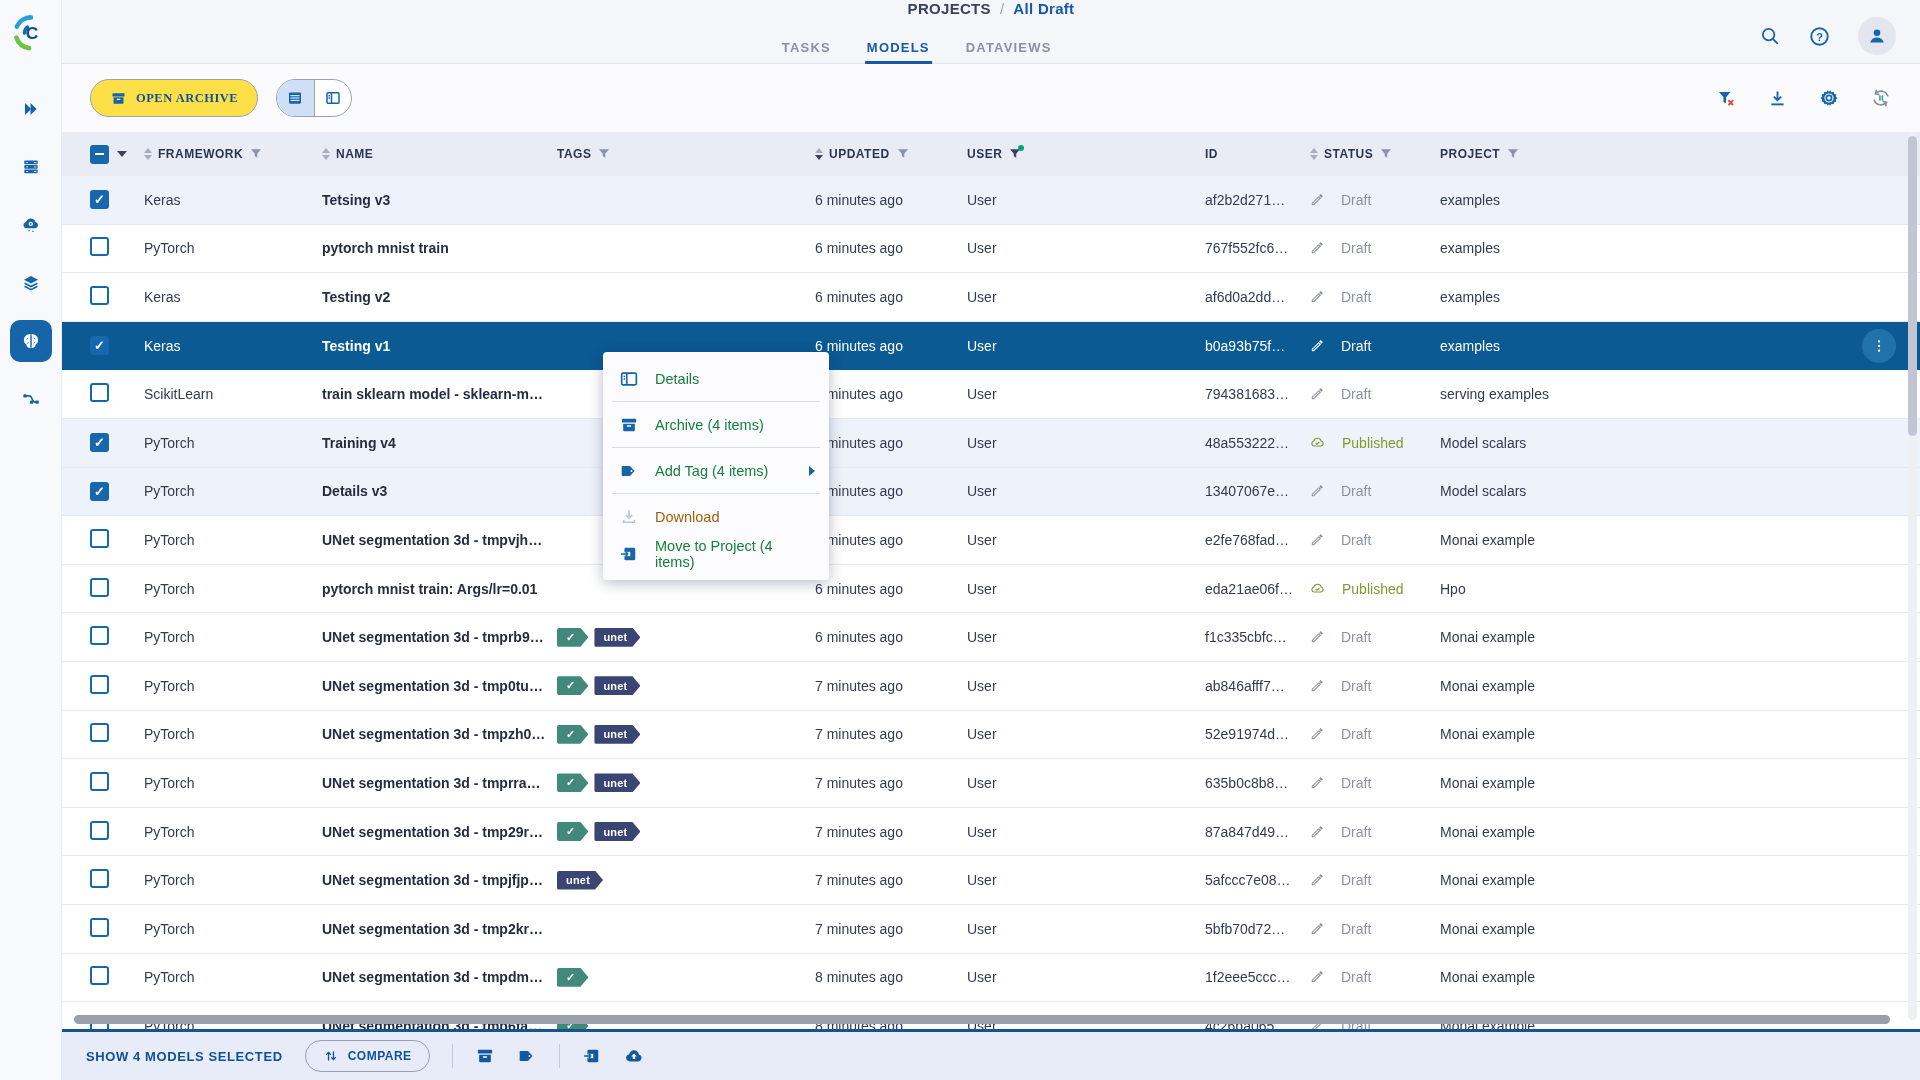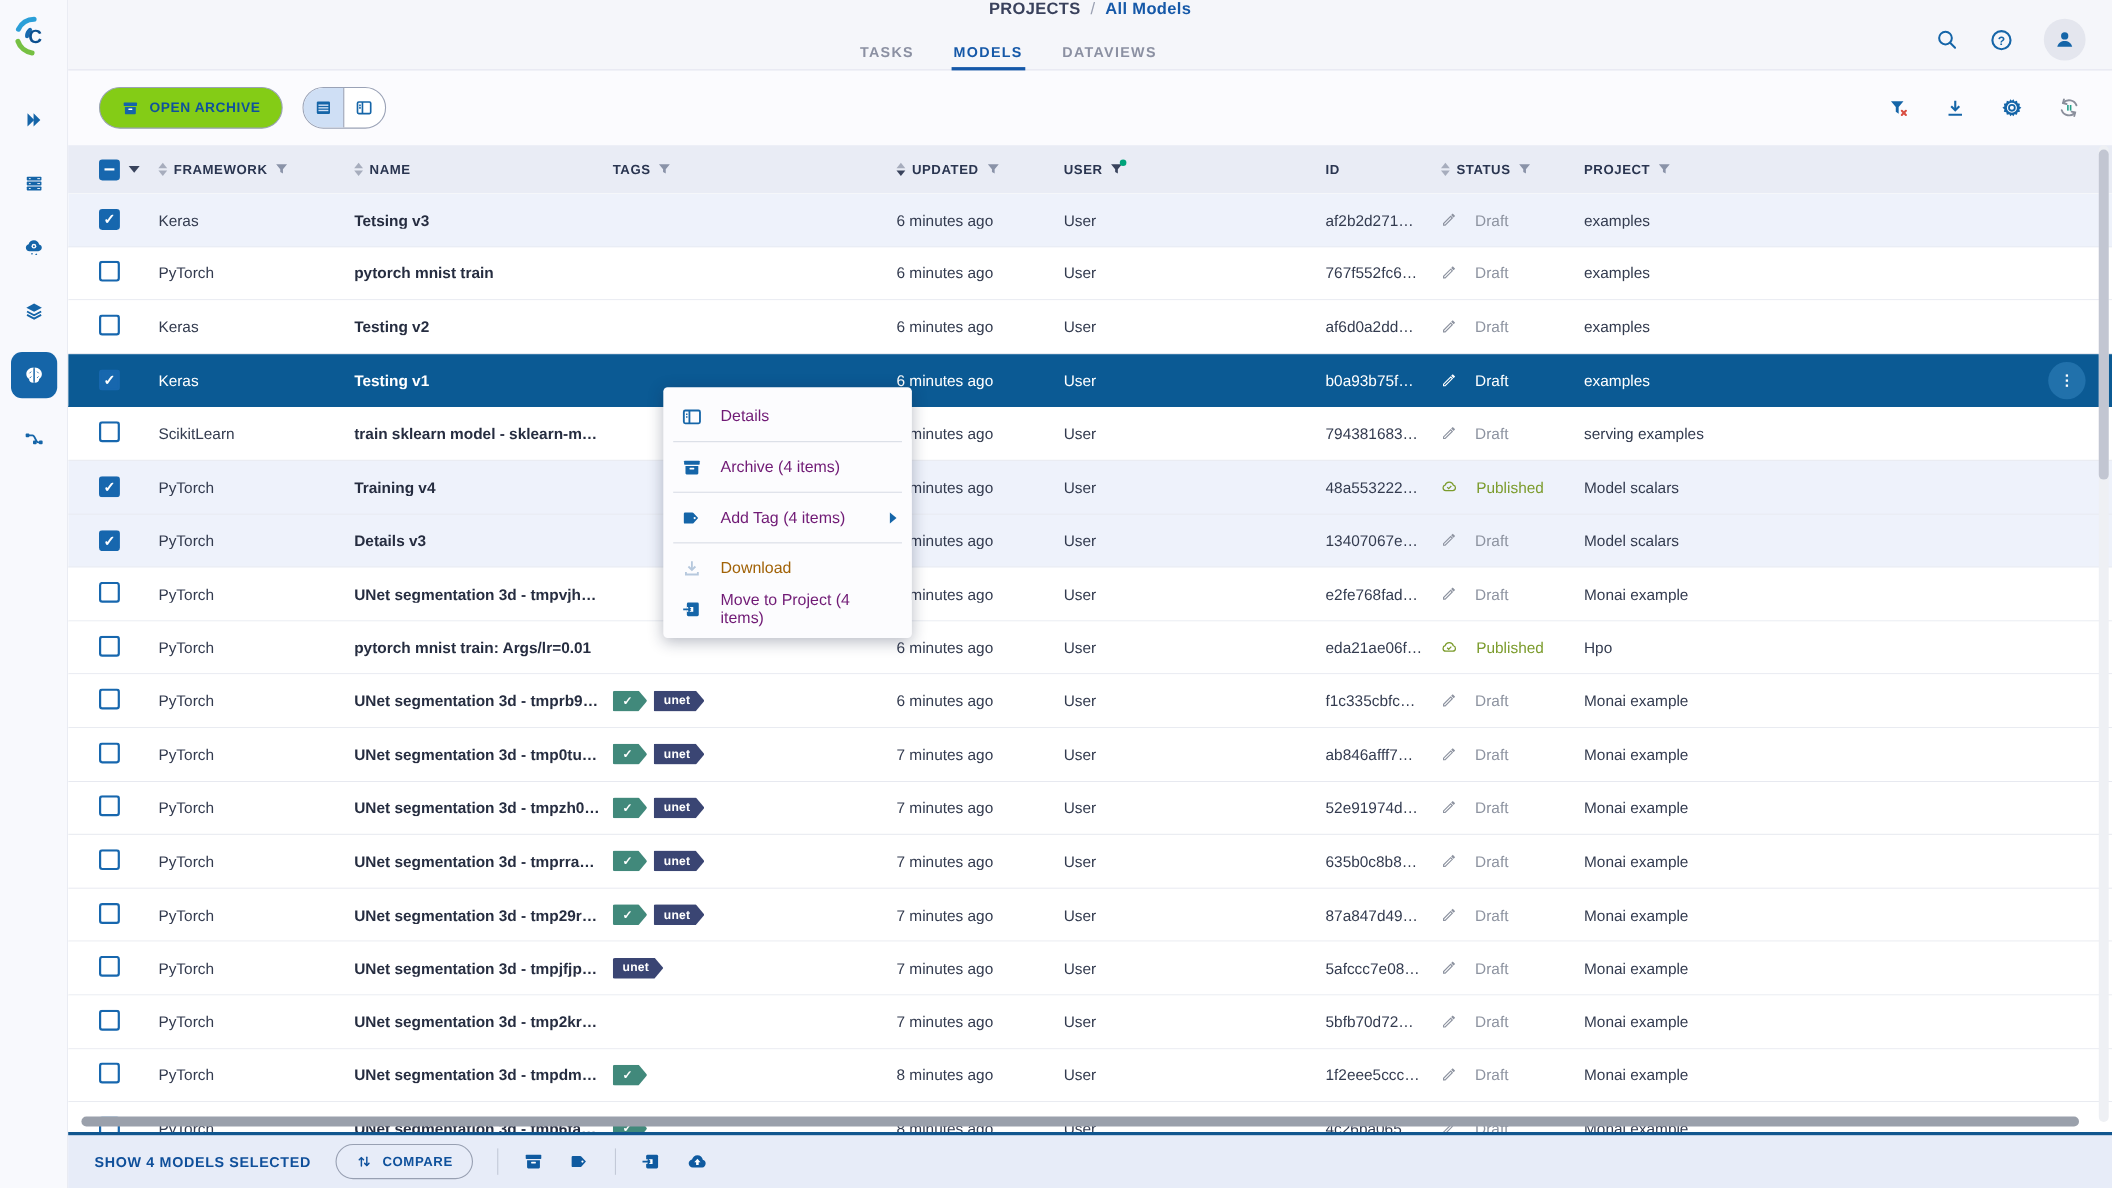--- a/index.html
+++ b/index.html
@@ -25,21 +25,21 @@
   .crumb-cur { color:#1558a8; font-weight:bold; }
   .tabs { position:absolute; left:46%; transform:translateX(-50%); top:0; height:64px; display:flex; gap:32px; align-items:flex-end; }
   .tab { font-size:13px; font-weight:bold; letter-spacing:1.2px; color:#8b90a2; padding:22px 2px 6px 2px; border-bottom:3px solid transparent; cursor:pointer; }
   .tab.active { color:#1558a8; border-bottom-color:#1558a8; }
   .top-icons { margin-left:auto; display:flex; align-items:center; gap:27px; color:#1565a8; }
   .icon-btn { background:none; border:none; color:#1565a8; display:flex; align-items:center; justify-content:center; cursor:pointer; }
   .avatar { width:38px; height:38px; border-radius:50%; background:#e4e6ee; display:flex; align-items:center; justify-content:center; color:#1565a8; cursor:pointer; }
 
   
   .toolbar { height:68px; background:#fbfbfe; display:flex; align-items:center; padding:0 28px; flex-shrink:0; }
-  .btn-archive { display:flex; align-items:center; gap:9px; height:38px; padding:0 19px; border:1px solid #9aa2b6; border-radius:19px; background:#84cc16; color:#0f519c; font-weight:bold; font-size:12.5px; letter-spacing:.5px; cursor:pointer; font-family:Liberation Sans, sans-serif; }
+  .btn-archive { display:flex; align-items:center; gap:9px; height:38px; padding:0 19px; border:1px solid #9aa2b6; border-radius:19px; background:#fde047; color:#0f519c; font-weight:bold; font-size:12.5px; letter-spacing:.5px; cursor:pointer; font-family:Liberation Serif, serif; }
   .btn-archive svg { color:#1565a8; }
   .view-toggle { margin-left:18px; height:38px; width:76px; border:1px solid #9aa2b6; border-radius:19px; display:flex; overflow:hidden; background:#fff; }
   .view-toggle .vt { flex:1; display:flex; align-items:center; justify-content:center; color:#1565a8; cursor:pointer; }
   .view-toggle .vt + .vt { border-left:1px solid #9aa2b6; }
   .view-toggle .vt.active { background:#cfdff5; }
   .toolbar-right { margin-left:auto; display:flex; align-items:center; gap:30px; }
 
   
   .grid { display:grid; grid-template-columns:82px 178px 235px 258px 152px 238px 105px 130px 1fr; align-items:center; }
   .thead { height:44px; background:#e9ecf5; flex-shrink:0; font-size:12px; font-weight:bold; color:#2a3550; letter-spacing:.5px; }
@@ -71,21 +71,21 @@
   .status.published { color:#7c9c2d; }
   .cb { width:19px; height:19px; border:2px solid #1767ae; border-radius:3px; background:#fff; display:inline-flex; align-items:center; justify-content:center; color:#fff; font-size:13px; font-weight:bold; cursor:pointer; flex-shrink:0; }
   .cb.on::after { content:"✓"; }
   .cb.indet { background:#1767ae; }
   .cb.indet::after { content:""; width:9px; height:2.5px; background:#fff; display:block; }
   .cb.on { background:#1767ae; }
   .kebab { position:absolute; right:24px; top:50%; transform:translateY(-50%); width:34px; height:34px; border-radius:50%; background:#2171ab; border:none; color:#fff; display:flex; align-items:center; justify-content:center; cursor:pointer; }
 
   
   .ctx-menu { position:absolute; left:541px; top:352px; width:226px; background:#fcfcfe; border-radius:4px; box-shadow:0 3px 14px rgba(20,30,60,.3); padding:8px 0; z-index:40; }
-  .menu-item { height:37px; display:flex; align-items:center; gap:16px; padding:0 14px 0 16px; font-size:14.5px; color:#701a75; cursor:pointer; }
+  .menu-item { height:37px; display:flex; align-items:center; gap:16px; padding:0 14px 0 16px; font-size:14.5px; color:#15803d; cursor:pointer; }
   .menu-item .mi-icon { color:#1565a8; display:flex; width:20px; justify-content:center; }
   .menu-item.disabled { color:#a16207; cursor:default; }
   .menu-item.disabled .mi-icon { color:#b6c8dd; }
   .menu-item .sub { margin-left:auto; width:0; height:0; border-top:5px solid transparent; border-bottom:5px solid transparent; border-left:6px solid #1565a8; }
   .menu-divider { height:1px; background:#d9dde6; margin:4px 9px; }
 
   
   .footer { height:51px; background:#e7ecf8; border-top:3px solid #11568f; display:flex; align-items:center; padding:0 24px; gap:22px; flex-shrink:0; }
   .sel-label { font-size:13px; font-weight:bold; letter-spacing:.6px; color:#0f4f9a; cursor:pointer; }
   .btn-compare { display:flex; align-items:center; gap:9px; height:32px; padding:12px 17px; border:1px solid #98a0b2; border-radius:16px; background:transparent; color:#0f519c; font-weight:bold; font-size:12px; letter-spacing:.5px; cursor:pointer; font-family:inherit; }
@@ -174,21 +174,21 @@
         </div>
       </div>
   </nav>
 
   <div class="main">
 
     <header class="topbar">
       <div class="crumb">
         <span class="crumb-root">PROJECTS</span>
         <span class="crumb-sep">/</span>
-        <span class="crumb-cur">All Models</span>
+        <span class="crumb-cur">All Draft</span>
       </div>
       <div class="tabs" id="tabs">
           <div class="tab">TASKS</div>
           <div class="tab active">MODELS</div>
           <div class="tab">DATAVIEWS</div>
         </div>
       <div class="top-icons">
         <button class="icon-btn">
           <svg viewBox="0 0 24 24" width="22" height="22" fill="none" stroke="currentColor" stroke-width="2">
               <circle cx="10.5" cy="10.5" r="6.3"></circle>

